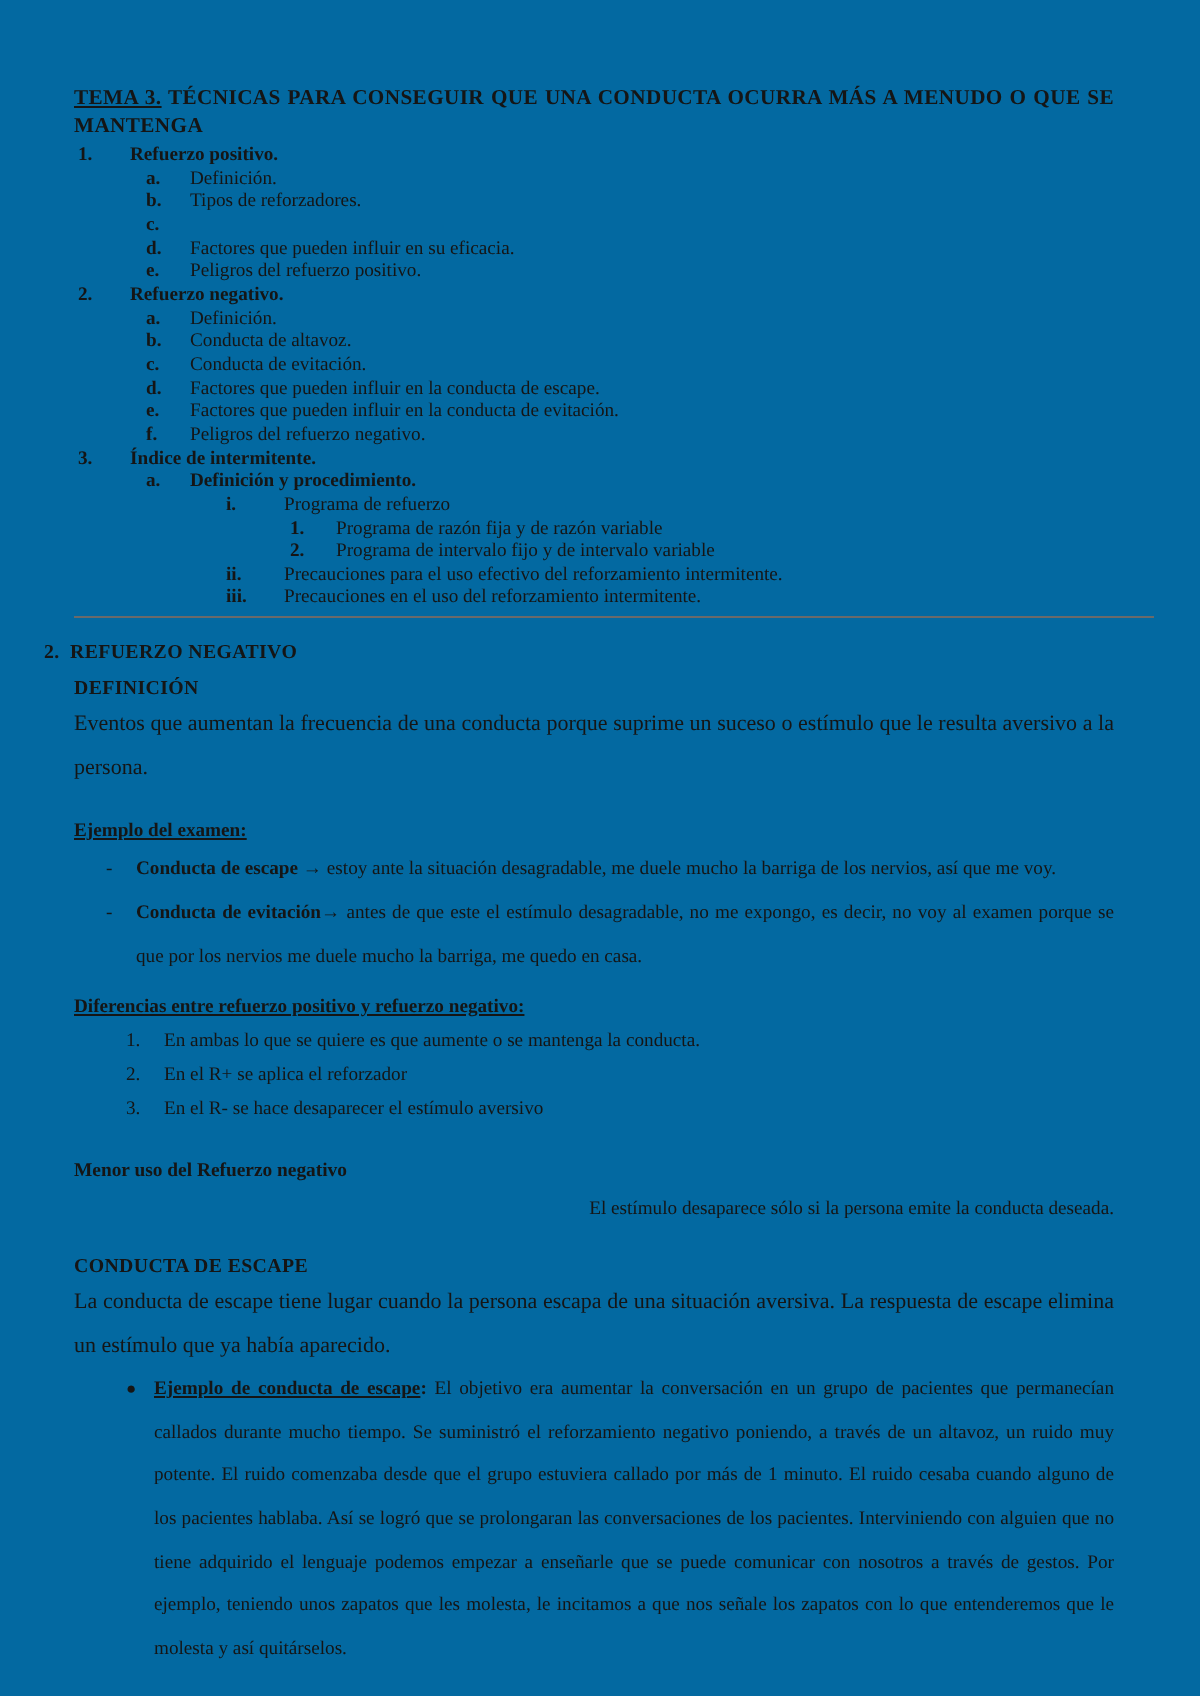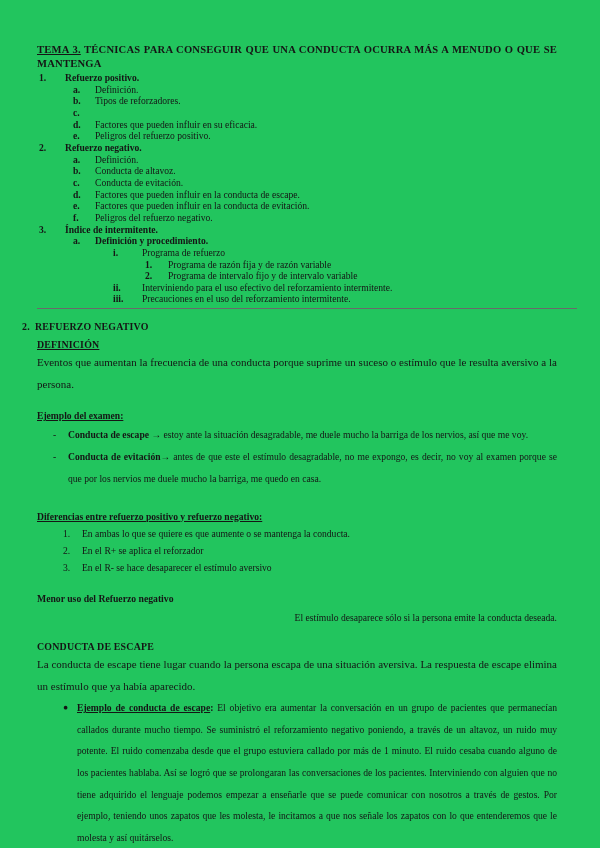--- a/index.html
+++ b/index.html
@@ -1,18 +1,18 @@
 <!DOCTYPE html>
 <html><head>
 <meta charset="utf-8">
 <style>
   html,body{margin:0;padding:0;background:#ffffff;}
   body{width:600px;height:848px;font-family:"Liberation Serif", serif;color:#151515;
        -webkit-font-smoothing:antialiased;}
-  .page{box-sizing:border-box;width:600px;height:848px;padding:43px 43px 20px 37px;background:#22c55e;overflow:hidden;}
+  .page{box-sizing:border-box;width:600px;height:848px;padding:43px 43px 20px 37px;background:#0369a1;overflow:hidden;}
   .b{font-weight:bold;}
   .u{text-decoration:underline;}
 
   
   .title{font-size:10.6px;line-height:14px;font-weight:bold;letter-spacing:.2px;}
   .title-l1{text-align:justify;text-align-last:justify;}
 
   
   .outline{font-size:9.6px;line-height:11.65px;margin-top:1px;}
   .row{display:flex;}
@@ -22,29 +22,29 @@
   .lv2{padding-left:36px;} .lv2 .mk{width:22px;}
   .lv3{padding-left:76px;} .lv3 .mk{width:29px;}
   .lv4{padding-left:108px;} .lv4 .mk{width:23px;}
   .bt{font-weight:bold;}
 
   .rule{border-top:1px solid #6a6a6a;margin-top:3px;margin-right:-20px;height:0;}
 
   
   .h-sec{margin-top:12px;font-size:9.9px;font-weight:bold;display:flex;letter-spacing:.2px;}
   .mk-hang{flex:0 0 auto;width:13px;margin-left:-15px;}
-  .h-def{margin-top:7px;font-size:9.9px;font-weight:bold;letter-spacing:.2px;text-decoration:underline;}
+  .h-def{margin-top:7px;font-size:9.9px;font-weight:bold;letter-spacing:.2px;}
   .para{font-size:11px;line-height:21.5px;text-align:justify;}
   .def-para{margin-top:2px;}
   .h-ex{margin-top:15px;font-size:9.6px;}
   .dash-list{margin-top:3px;}
   .dash-row{display:flex;font-size:9.6px;line-height:21.8px;padding-left:16px;}
   .dash-mk{flex:0 0 auto;width:15px;font-weight:normal;}
   .dash-tx{text-align:justify;}
-  .h-diff{margin-top:21px;font-size:9.6px;}
+  .h-diff{margin-top:8px;font-size:9.6px;}
   .diff-list{margin-top:3px;}
   .diff-row{display:flex;font-size:9.6px;line-height:17.2px;padding-left:26px;}
   .diff-mk{flex:0 0 auto;width:19px;font-weight:normal;}
   .callout-b{margin-top:14px;text-align:left;font-weight:bold;font-size:9.7px;line-height:17px;}
   .callout-t{text-align:right;font-size:9.6px;line-height:22px;}
 
   
   .h-esc{margin-top:12px;font-size:9.9px;font-weight:bold;letter-spacing:.2px;}
   .esc-para{margin-top:2px;}
   .bullet-row{display:flex;font-size:9.6px;line-height:21.6px;padding-left:26px;}
@@ -128,21 +128,21 @@
     <div class="row lv4">
         <span class="mk">1.</span>
         <span class="tx">Programa de razón fija y de razón variable</span>
       </div>
     <div class="row lv4">
         <span class="mk">2.</span>
         <span class="tx">Programa de intervalo fijo y de intervalo variable</span>
       </div>
     <div class="row lv3">
         <span class="mk">ii.</span>
-        <span class="tx">Interviniendo para el uso efectivo del reforzamiento intermitente.</span>
+        <span class="tx">Precauciones para el uso efectivo del reforzamiento intermitente.</span>
       </div>
     <div class="row lv3">
         <span class="mk">iii.</span>
         <span class="tx">Precauciones en el uso del reforzamiento intermitente.</span>
       </div>
   </div>
 
   <div class="rule"></div>
 
   <div class="h-sec">

